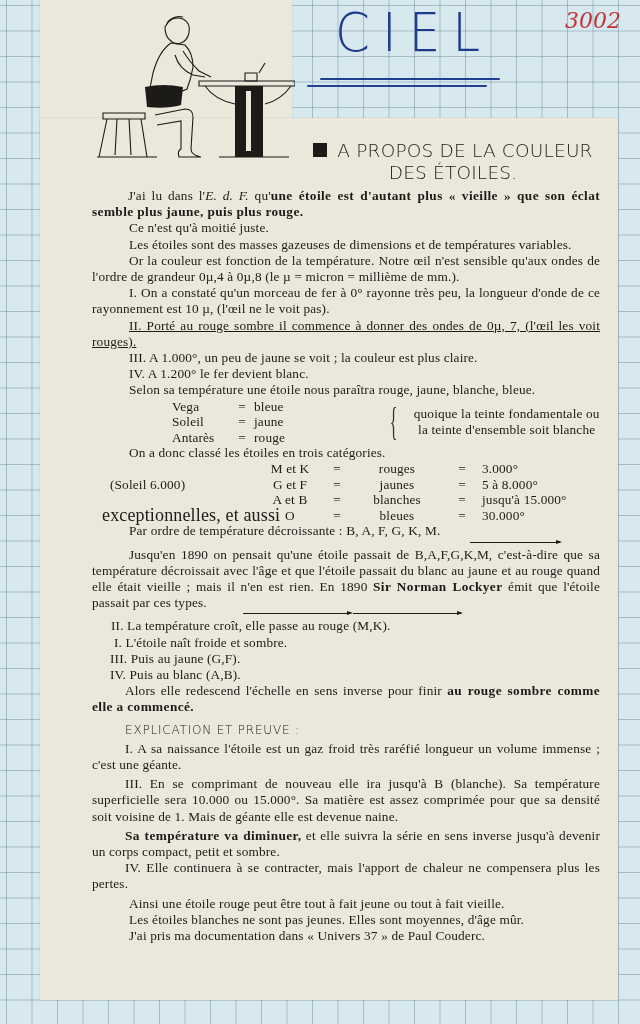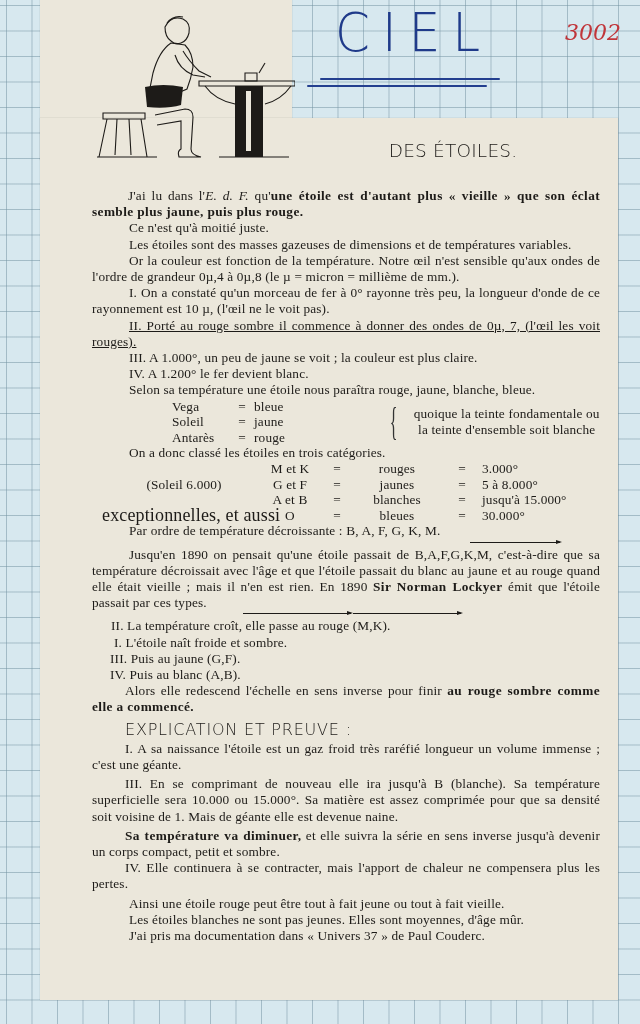--- a/index.html
+++ b/index.html
@@ -17,21 +17,21 @@
   .paper { position:absolute; background:#ebe7db; box-shadow:0 0 1px rgba(0,0,0,0.25); }
   #clip-top { left:40px; top:0; width:252px; height:160px; }
   #clip-main { left:40px; top:118px; width:578px; height:882px; }
 
   .handwritten-title {
     position:absolute; left:335px; top:4px;
     font-family:"DejaVu Sans", sans-serif; font-size:50px; letter-spacing:12px;
     color:#1f3a8a; font-weight:300; transform:scaleY(1.05);
   }
   .handwritten-number {
-    position:absolute; left:565px; top:20px;
+    position:absolute; left:565px; top:8px;
     font-family:"DejaVu Serif", serif; font-size:22px; color:#c0353a; font-style:italic;
   }
   .underline1 { position:absolute; left:320px; top:78px; width:180px; height:2px; background:#233f8f; border-radius:1px; }
   .underline2 { position:absolute; left:307px; top:85px; width:180px; height:2px; background:#233f8f; border-radius:1px; }
 
   
   #illustration { position:absolute; left:95px; top:5px; width:200px; height:155px; }
 
   .title {
     position:absolute; left:298px; top:140px; width:310px;
@@ -47,21 +47,21 @@
   .p { text-indent:19px; margin:0; text-align:justify; }
   .b { font-weight:bold; letter-spacing:0.4px; }
   .i { font-style:italic;font-family:Liberation Serif, serif; }
   .tbl1 { margin-left:62px; display:flex; align-items:center; }
   .tbl1 .col { display:grid; grid-template-columns:58px 24px 60px; line-height:15.5px; }
   .brace { font-size:40px; line-height:40px; margin:0 10px 0 70px; transform:scaleX(0.4); color:#333; }
   .tbl1 .note { text-align:center; width:250px; }
   .tbl2 { display:grid; grid-template-columns:148px 64px 30px 90px 40px 120px; line-height:15.5px; margin-left:0; }
   .tbl2 div { white-space:nowrap; }
   .c { text-align:center; }
-  .sect { letter-spacing:0.8px; font-family:"DejaVu Sans", sans-serif; font-size:16px; font-weight:300; }
+  .sect { letter-spacing:0.8px; font-family:"DejaVu Sans", sans-serif; font-size:12px; font-weight:300; }
   .seq { text-align:center; margin-left:-40px; letter-spacing:0.6px; }
   .arrowline { position:relative; height:7px; }
   .arrowline span { position:absolute; top:2px; height:1px; background:#1d1b18; }
   .arrowline span::after { content:""; position:absolute; right:-2px; top:-2px; border-left:6px solid #1d1b18; border-top:2.5px solid transparent; border-bottom:2.5px solid transparent; }
   .numlist .p { text-indent:0; padding-left:0; }
 </style>
 </head>
 <body>
 
 <div class="handwritten-title">CIEL</div>
@@ -95,20 +95,21 @@
     <path d="M124 152 l70 0"></path>
   </g>
 
   <path d="M50 82 q18 -4 38 0 l-2 18 q-14 4 -34 2z" fill="#1d1b18"></path>
 
   <rect x="140" y="81" width="28" height="71" fill="#1d1b18"></rect>
   <rect x="151" y="86" width="5" height="60" fill="#ebe7db"></rect>
 </svg>
 
 <div class="title">
+  <div><span class="sq"></span><span>A PROPOS DE LA COULEUR</span></div>
   <div>DES ÉTOILES.</div>
 </div>
 
 <div class="body">
   <p class="p" style="margin-left:-18px; text-indent:36px;">
     <span>J'ai lu dans l'</span><span class="i">E. d. F.</span><span> qu'</span><span class="b">une étoile est d'autant plus « vieille » que son éclat semble plus jaune, puis plus rouge.</span>
   </p>
   <p class="p">Ce n'est qu'à moitié juste.</p>
   <p class="p" style="margin-left:-18px; text-indent:37px;">Les étoiles sont des masses gazeuses de dimensions et de températures variables.</p>
   <p class="p" style="margin-left:-18px; text-indent:37px;">Or la couleur est fonction de la température. Notre œil n'est sensible qu'aux ondes de l'ordre de grandeur 0µ,4 à 0µ,8 (le µ = micron = millième de mm.).</p>
@@ -136,21 +137,21 @@
 
   <p class="p">On a donc classé les étoiles en trois catégories.</p>
 
   <div class="tbl2">
     <div style="text-align:center"></div>
       <div class="c">M et K</div>
       <div class="c">=</div>
       <div class="c">rouges</div>
       <div class="c">=</div>
       <div>3.000°</div>
-    <div style="text-align:center">(Soleil 6.000)</div>
+    <div style="text-align:left">(Soleil 6.000)</div>
       <div class="c">G et F</div>
       <div class="c">=</div>
       <div class="c">jaunes</div>
       <div class="c">=</div>
       <div>5 à 8.000°</div>
     <div style="text-align:center"></div>
       <div class="c">A et B</div>
       <div class="c">=</div>
       <div class="c">blanches</div>
       <div class="c">=</div>

